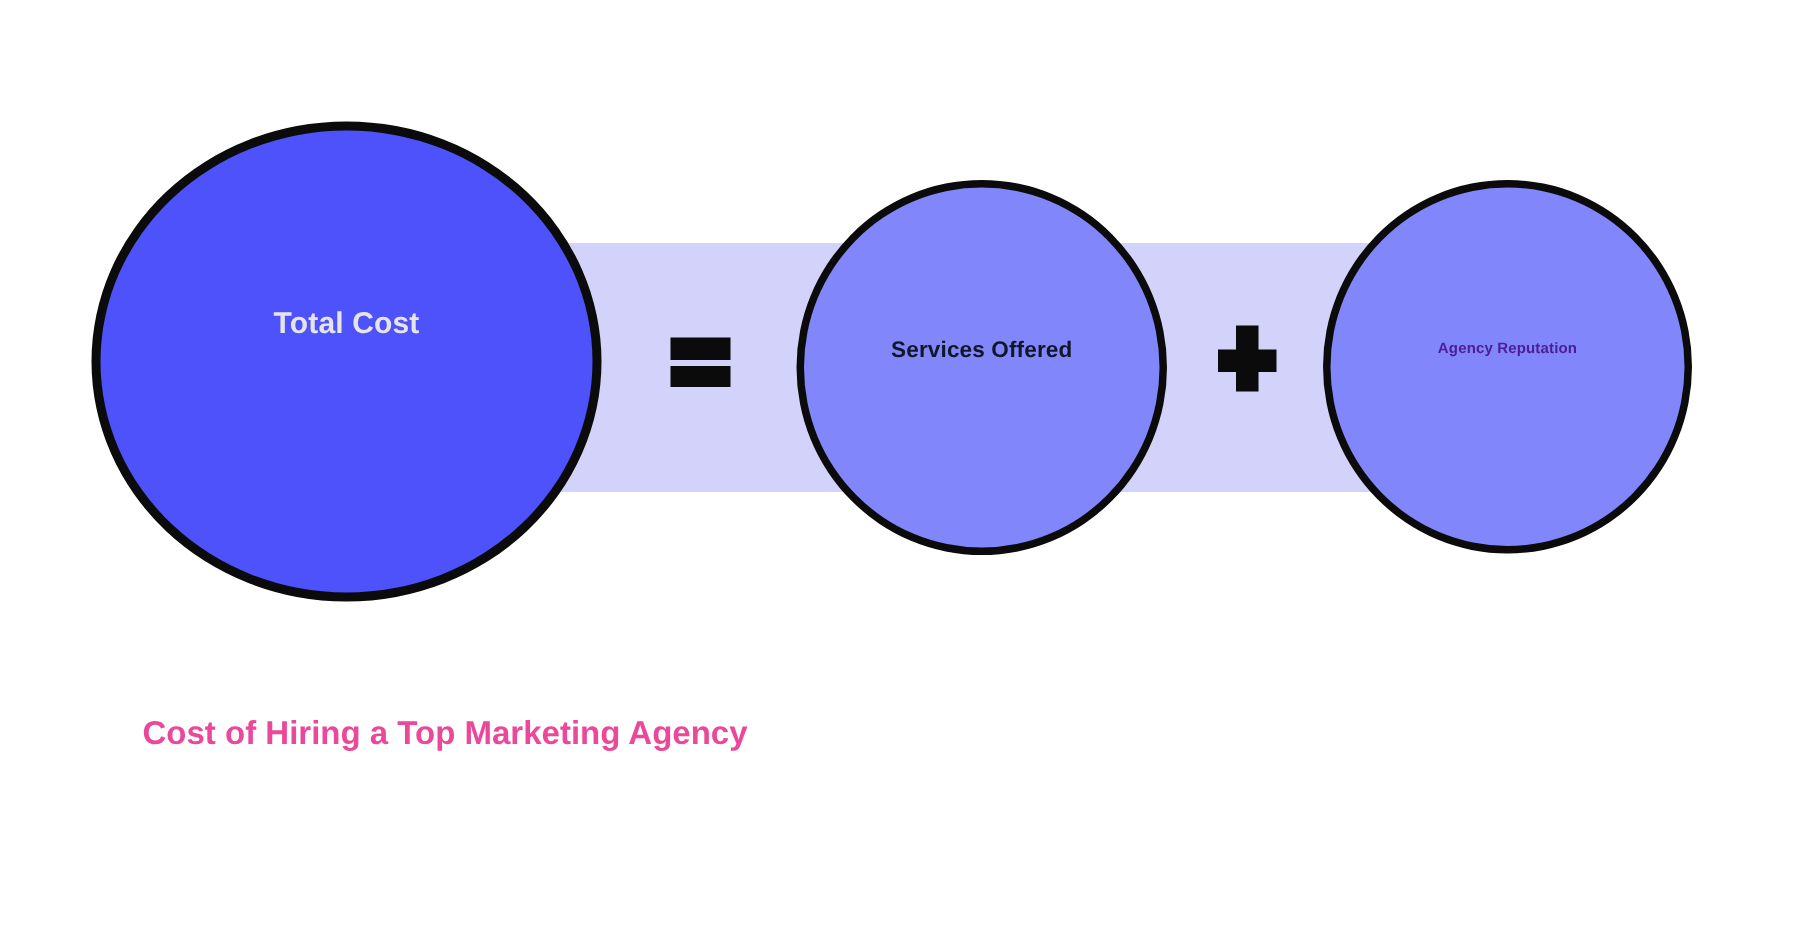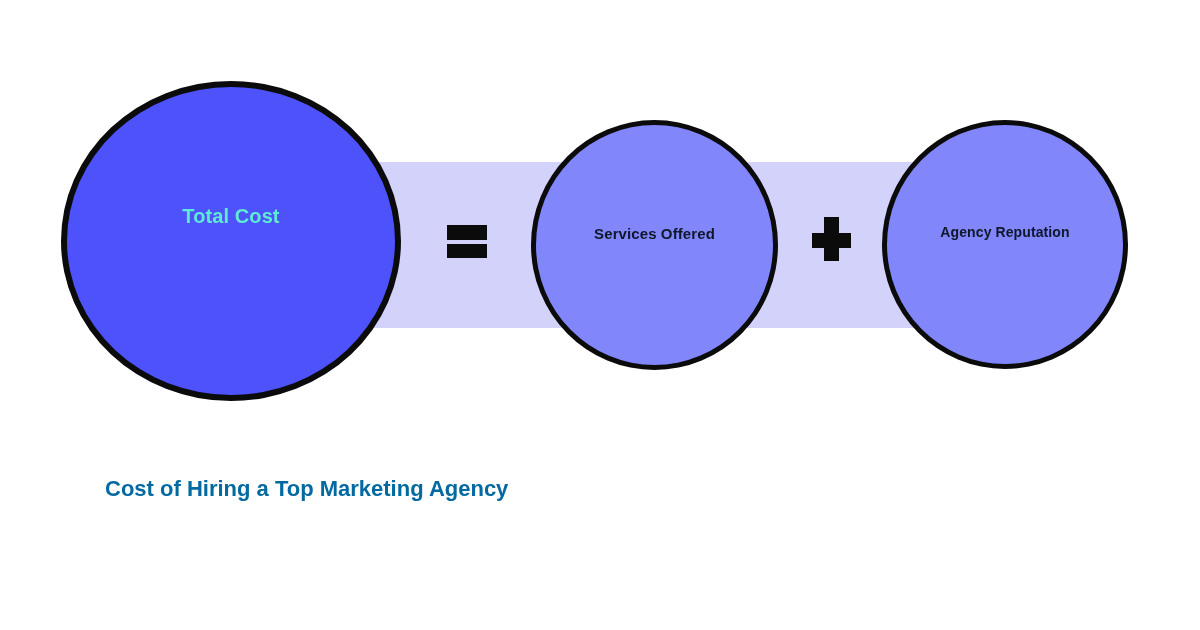--- a/index.html
+++ b/index.html
@@ -40,21 +40,21 @@
   }
   .node-total {
     left: 61px;
     top: 81px;
     width: 340px;
     height: 320px;
     border-width: 6px;
     background: #4d52fa;
   }
   .node-total .node-label {
-    color: #5eead4;
+    color: #e5e5e5;
     font-size: 20px;
     font-weight: 700;
     transform: translateY(-25px);
   }
   .node-services {
     left: 531px;
     top: 120px;
     width: 247px;
     height: 250px;
     background: #8186fa;
@@ -66,22 +66,22 @@
     transform: translateY(-11px);
   }
   .node-reputation {
     left: 882px;
     top: 120px;
     width: 246px;
     height: 249px;
     background: #8186fa;
   }
   .node-reputation .node-label {
-    color: #0f172a;
-    font-size: 14px;
+    color: #4c1d95;
+    font-size: 10px;
     font-weight: 700;
     transform: translateY(-12px);
   }
   .node-label {
     letter-spacing: 0.1px;
     line-height: 1.15;
   }
 
   
   .op-equals {
@@ -122,25 +122,25 @@
     position: absolute;
     left: 12px;
     top: 0;
     width: 15px;
     height: 44px;
     background: #0b0b0b;
   }
 
   .caption {
     position: absolute;
-    left: 105px;
+    left: 95px;
     top: 476px;
     font-size: 22px;
     font-weight: 700;
-    color: #0369a1;
+    color: #ec4899;
     letter-spacing: 0px;
     z-index: 2;
   }
 </style>
 </head>
 <body>
 
 <div class="canvas">
 
   <div class="band"></div>

